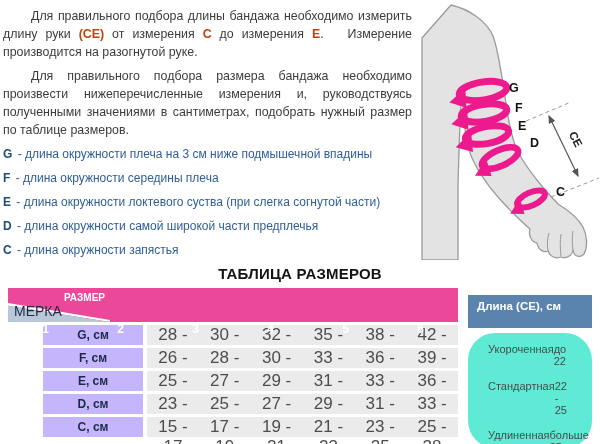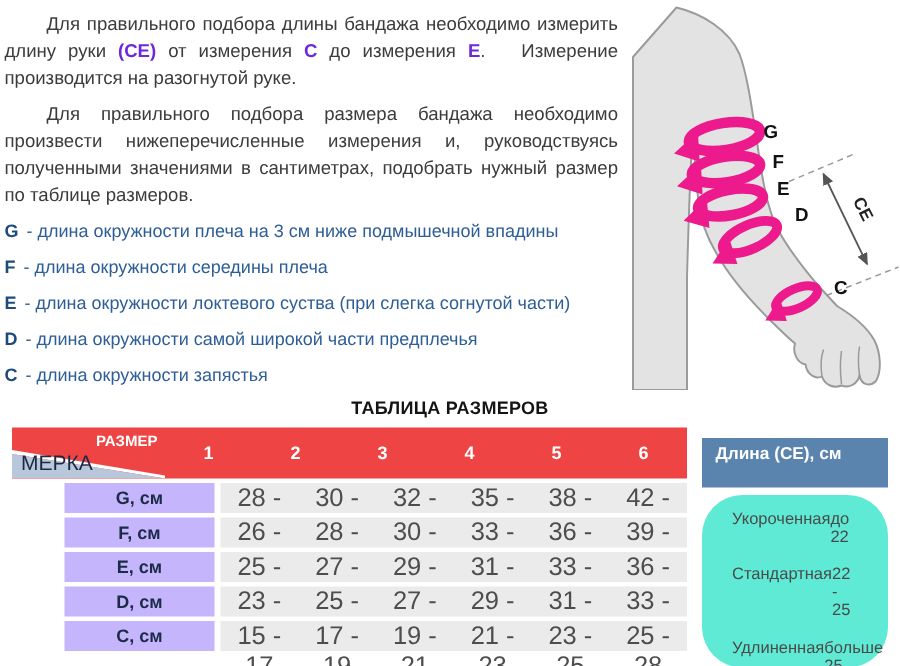--- a/index.html
+++ b/index.html
@@ -4,34 +4,34 @@
 <style>
   html,body { margin:0; padding:0; background:#fff; }
   .page {
     width:600px; height:444px; background:#fff; position:relative; overflow:hidden;
     font-family:"Liberation Sans", sans-serif; color:#3c3c3c;
   }
   
   .top { display:flex; height:260px; }
   .intro { width:420px; box-sizing:border-box; padding:7px 8px 0 3px; }
   .intro p { margin:0 0 6px; font-size:12.4px; line-height:18px; text-align:justify; text-indent:28px; color:#3c3c3c; }
-  .intro p b { color:#6d28d9;margin-top:46px; }
+  .intro p b { color:#c2410c;margin-top:46px; }
   .mlist { margin-top:8px; }
   .m-item { font-size:12px; line-height:14px; margin-bottom:10px; color:#2e5e96; }
   .m-item b { color:#1d4b7c; margin-right:2px; }
   .diagram { width:180px; height:260px; }
   svg text { font-family:"Liberation Sans", sans-serif; }
 
   
-  .tbl-title { margin:5px 0 6px; text-align:center; font-size:12px; font-weight:800; color:#141414; letter-spacing:.2px; }
+  .tbl-title { margin:5px 0 6px; text-align:center; font-size:15px; font-weight:800; color:#141414; letter-spacing:.2px; }
 
   
   .tablewrap { display:flex; padding:0 8px; }
   .maintable { width:452px; }
-  .thead { position:relative; height:34px; background:#ef4444; display:flex; }
+  .thead { position:relative; height:34px; background:#ec4899; display:flex;flex-direction:column; }
   .corner { position:relative; width:102px; height:100%; overflow:hidden; flex:none; }
   .corner-line { position:absolute; inset:0; background:#ffffff; clip-path:polygon(0 44%, 100% 94%, 100% 100%, 0 52%); }
   .corner-light { position:absolute; inset:0; background:#b9c7da; clip-path:polygon(0 52%, 100% 100%, 0 100%); }
   .corner-top { position:absolute; top:4px; right:5px; color:#fff; font-size:10px; font-weight:bold; }
   .corner-bottom { position:absolute; bottom:3px; left:6px; color:#1a2a45; font-size:14px; font-weight:normal; }
   .thead-cols { flex:1; display:grid; grid-template-columns:repeat(6,1fr); align-items:center; }
   .thead-cols div { text-align:center; color:#fff; font-weight:bold; font-size:12px; }
   .trow { display:flex; height:20px; margin-top:3px; }
   .tlabel { width:100px; margin-right:4px; flex:none; background:#c4b5fd; color:#1b2a45;
             font-weight:bold; font-size:12px; display:flex; align-items:center; justify-content:center;margin-left:35px; }

